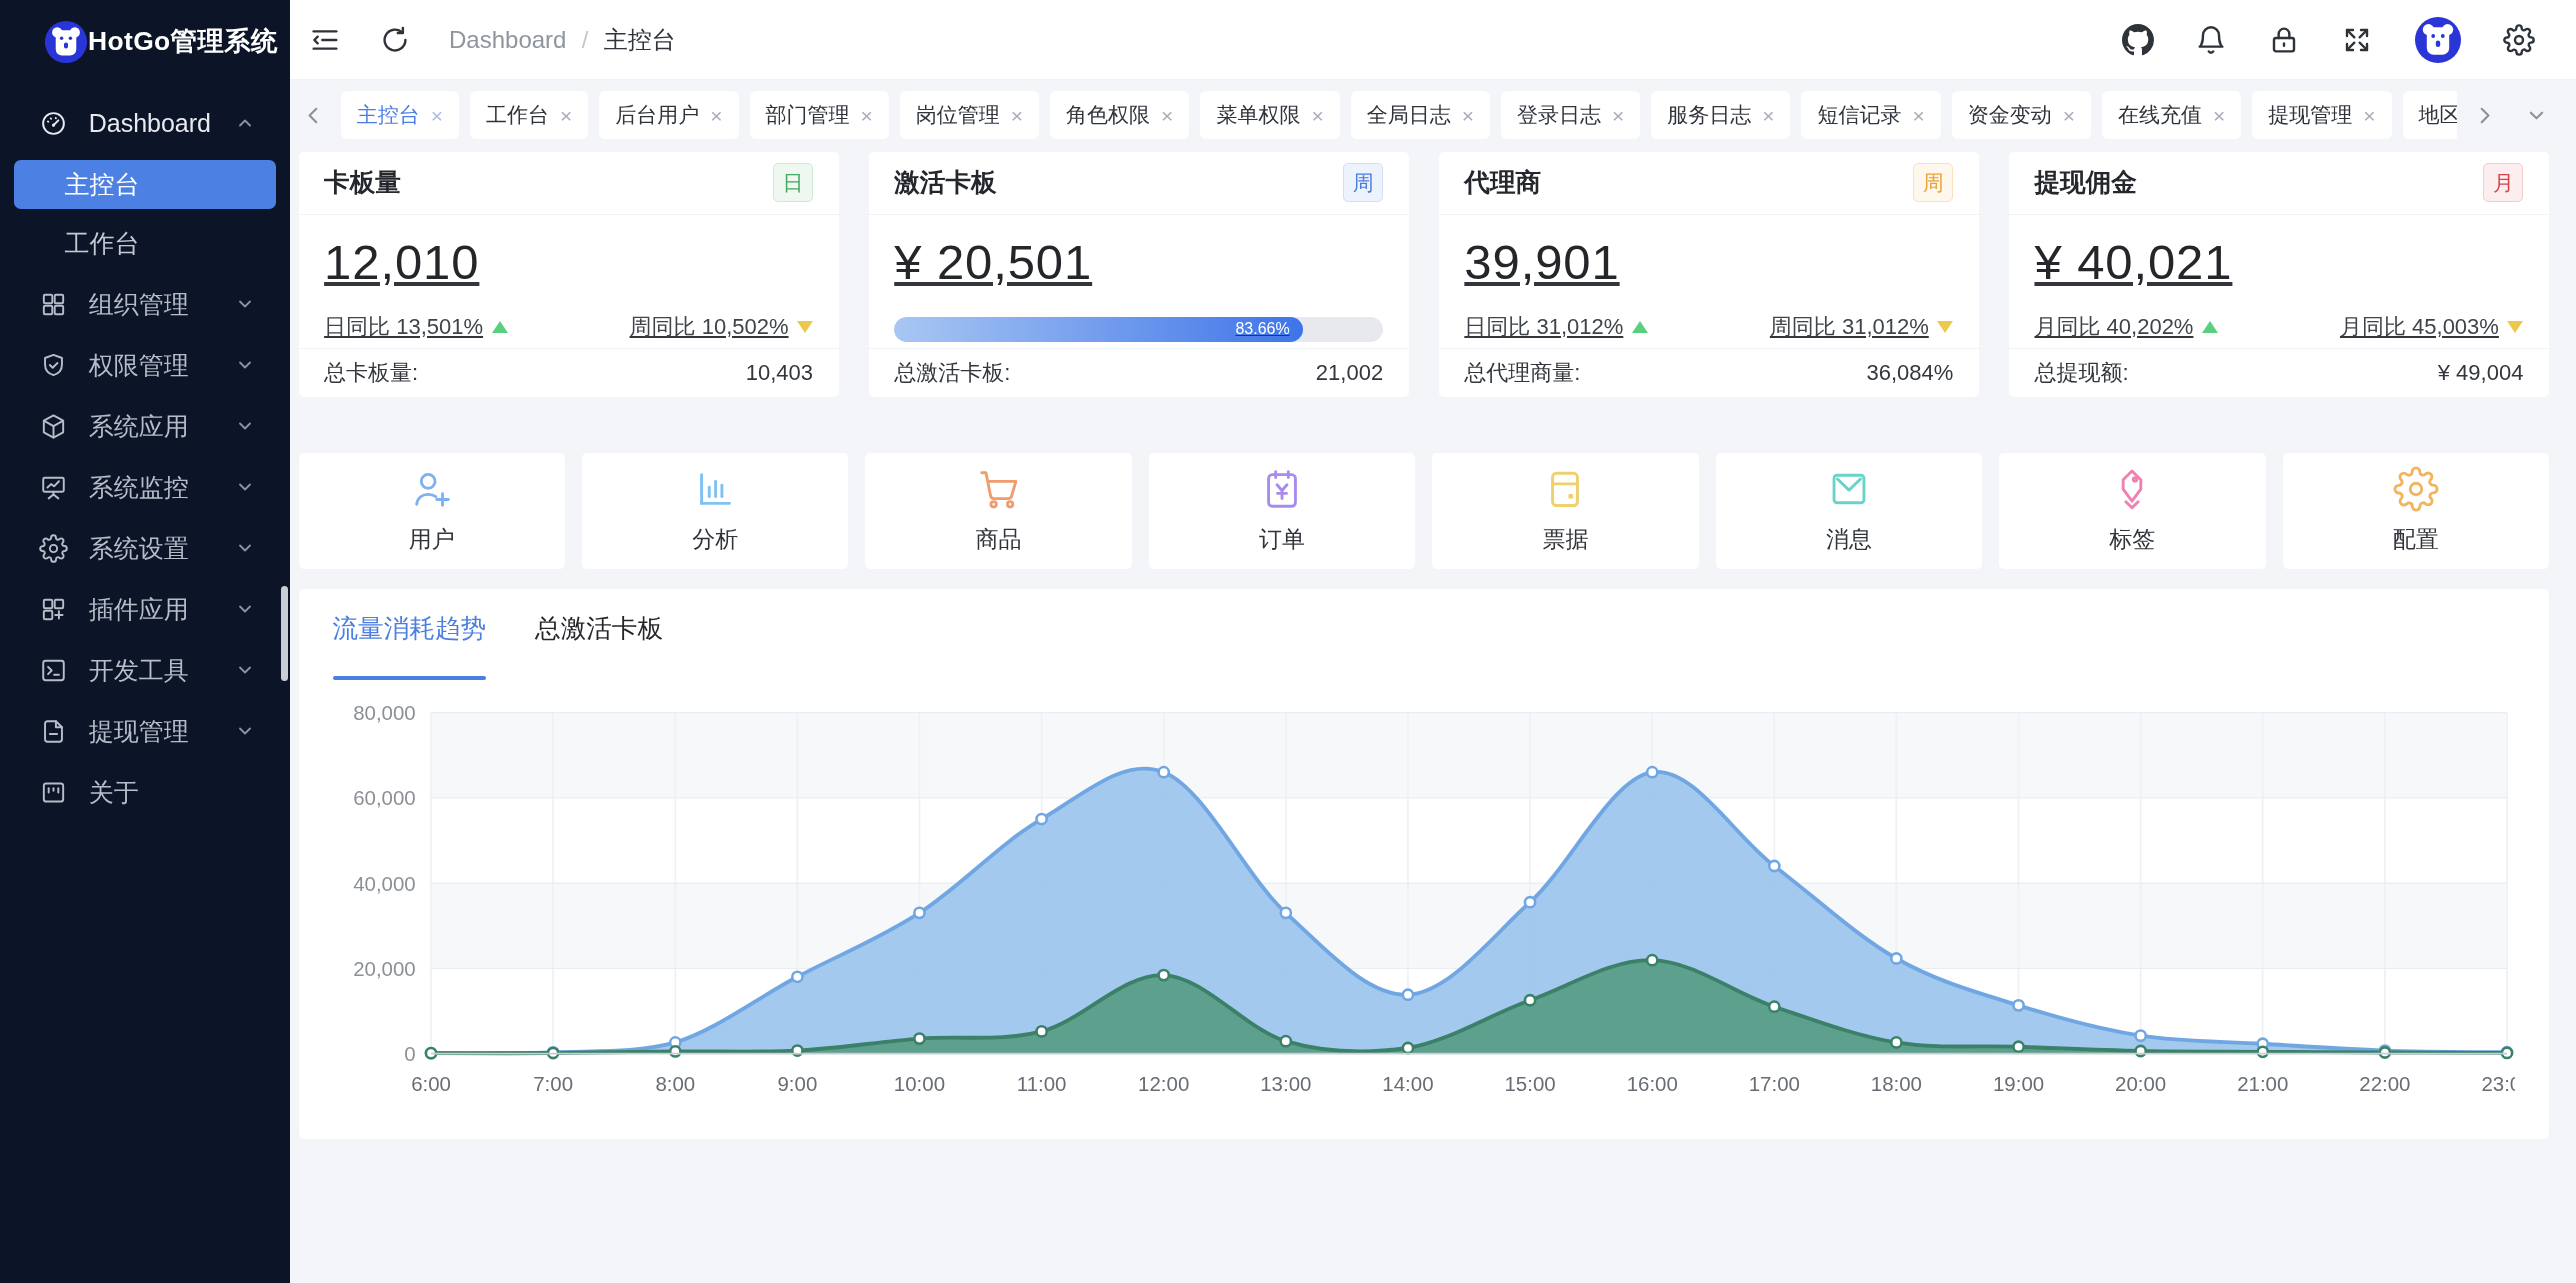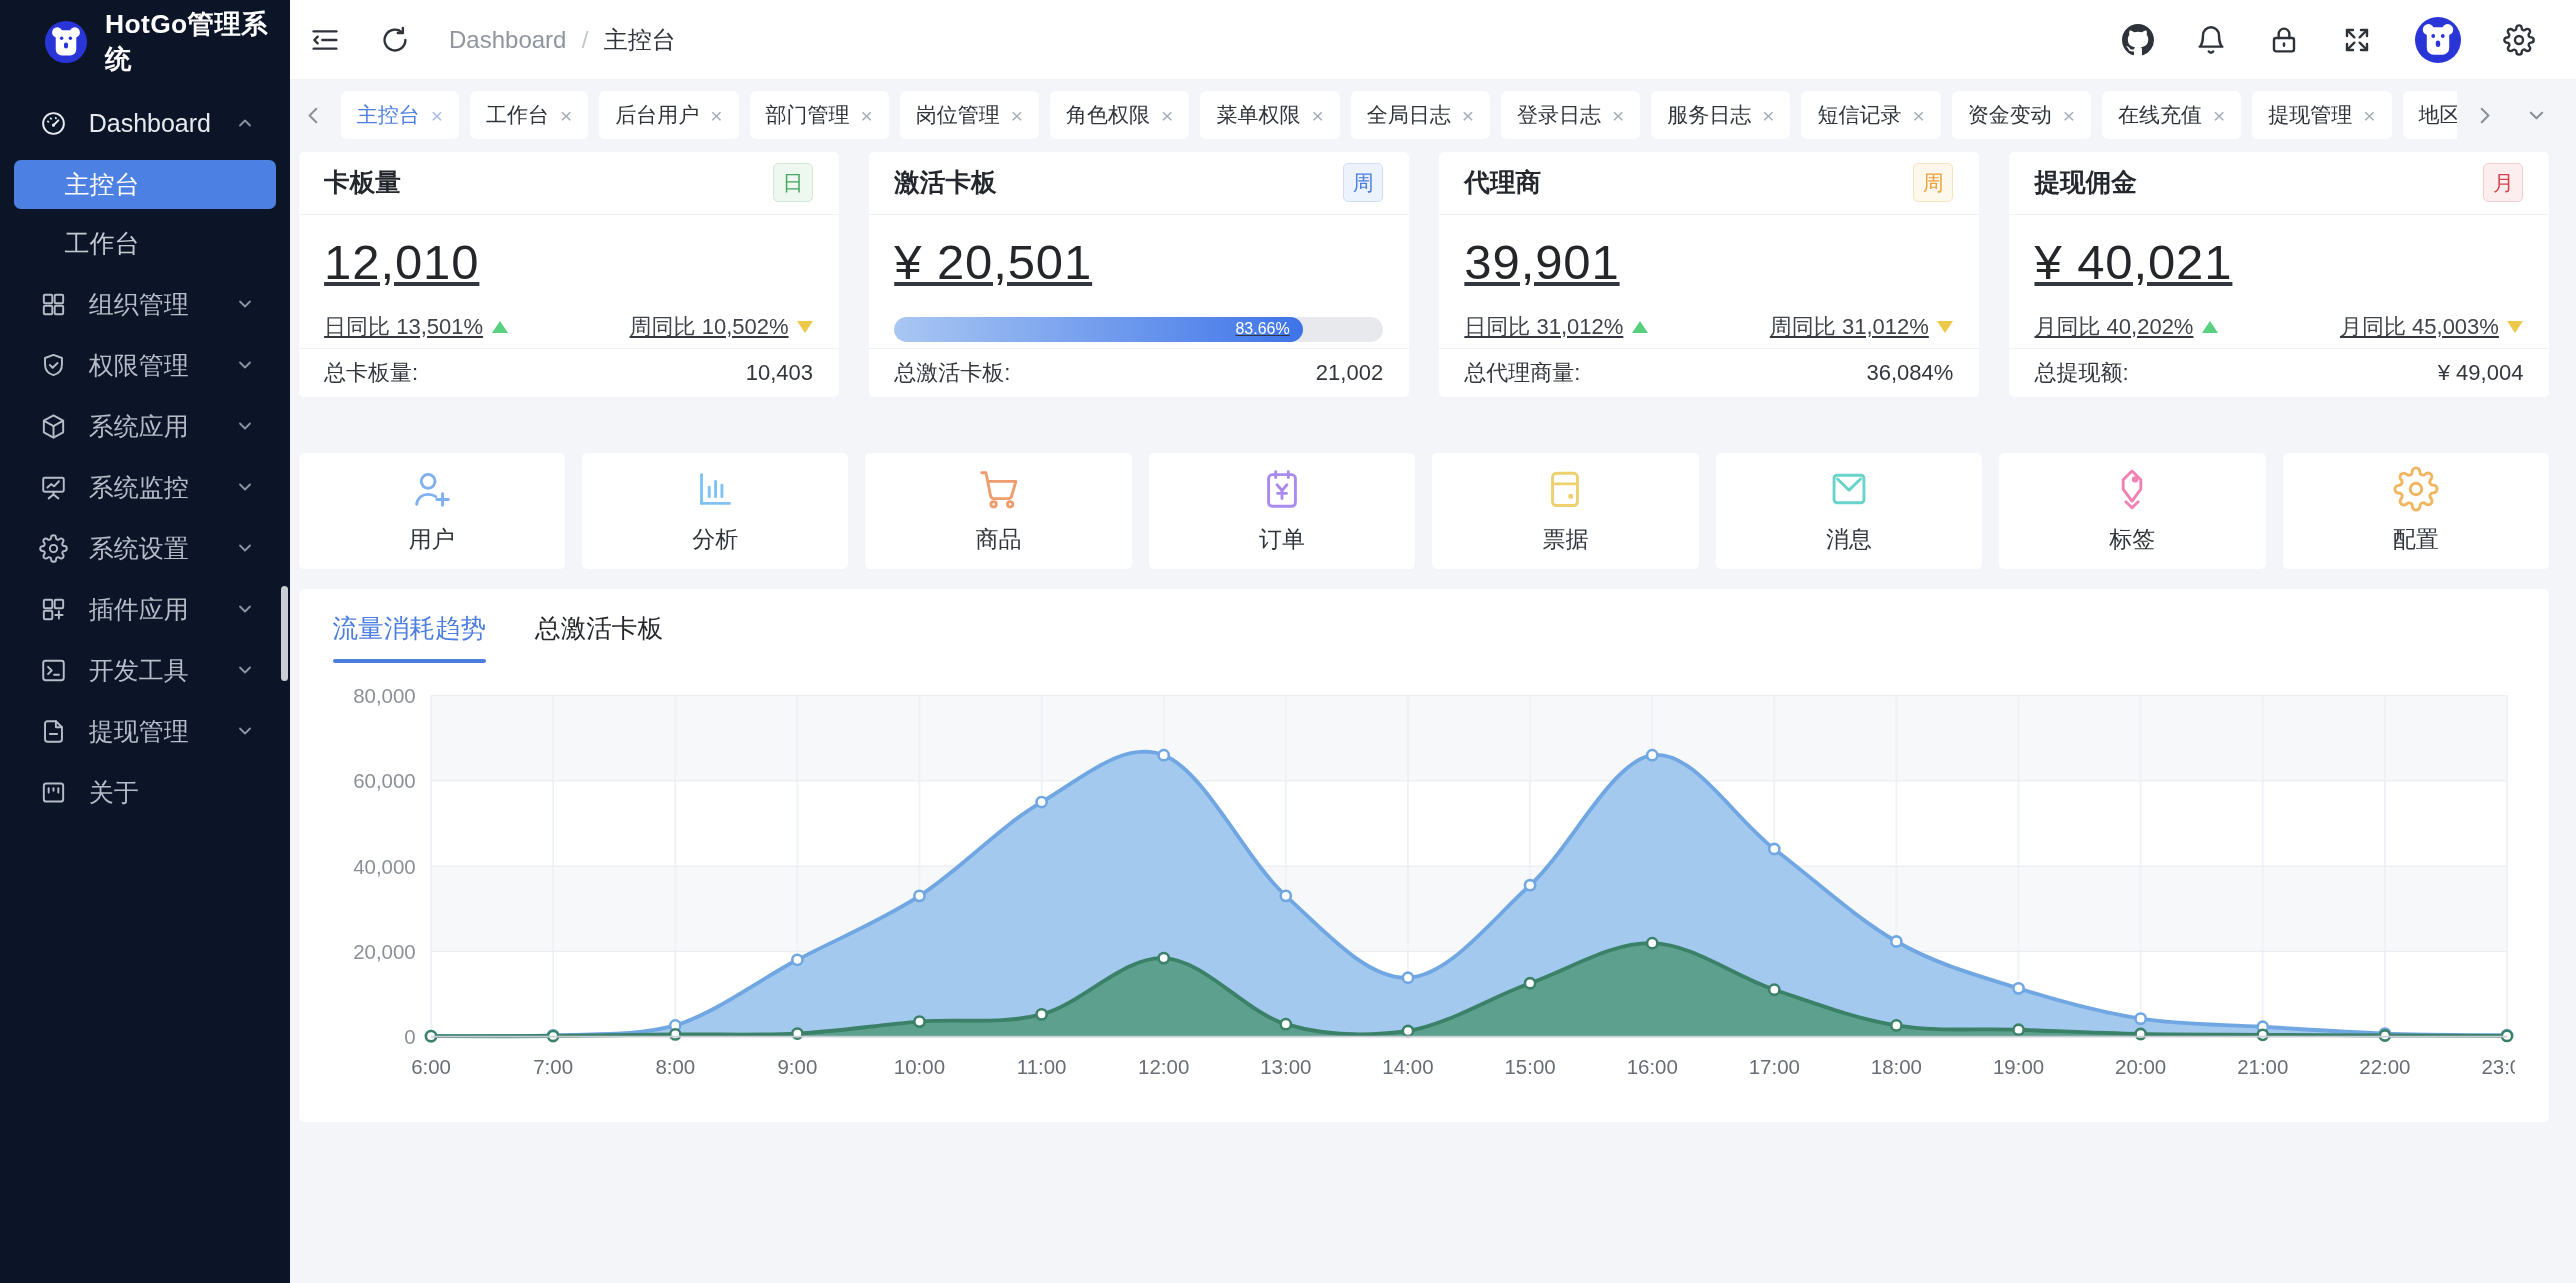--- a/index.html
+++ b/index.html
@@ -7,21 +7,21 @@
   body {
     width:2576px; height:1284px; overflow:hidden;
     background:#f3f5f8;
     font-family:"Liberation Sans","DejaVu Sans",sans-serif;
     color:#33373d;
   }
   svg { display:block; }
 
   
   .sidebar { position:fixed; left:0; top:0; bottom:0; width:290px; background:#0c1528; z-index:20; }
-  .logo-row { display:flex; align-items:center; gap:17px; height:78px; padding:5.1px 0 0 44px; cursor:pointer; }
+  .logo-row { display:flex; align-items:center; height:78px; padding:5.1px 0 0 44px; cursor:pointer; }
   .logo-badge { width:44px; height:44px; border-radius:50%; overflow:hidden; flex:none; }
   .logo-badge svg { width:44px; height:44px; }
   .logo-title { color:#ffffff; font-size:26.4px; font-weight:600; letter-spacing:0.4px; }
   .menu { margin-top:20.5px; }
   .menu-item { display:flex; align-items:center; height:49px; margin:12px 13.6px; padding:0 19px 0 25.6px; border-radius:6.8px; cursor:pointer; }
   .menu-item .mi-icon { width:29px; height:29px; color:#b6bdc8; flex:none; }
   .menu-item .mi-label { margin-left:20.5px; font-size:25px; color:#b6bdc8; flex:1; }
   .menu-item.open .mi-label { color:#e7eaee; }
   .menu-item.open .mi-icon { color:#e7eaee; }
   .menu-chevron { width:24px; height:24px; color:#8d95a3; flex:none; }
@@ -87,21 +87,21 @@
   
   .shortcut-row { display:grid; grid-template-columns:repeat(8,1fr); gap:17px; margin-top:56px; }
   .shortcut { background:#ffffff; border-radius:5.1px; height:116px; display:flex; flex-direction:column;
               align-items:center; justify-content:center; cursor:pointer; }
   .shortcut svg { width:46px; height:46px; }
   .shortcut .lbl { margin-top:12px; font-size:23px; color:#2f343b; }
 
   
   .chart-card { background:#ffffff; border-radius:5.1px; margin-top:20.5px; padding:22px 34px 25.6px; }
   .chart-tabs { display:flex; gap:49px; }
-  .ctab { font-size:25.6px; font-weight:500; color:#24262a; padding-bottom:17px; position:relative; cursor:pointer; }
+  .ctab { font-size:25.6px; font-weight:500; color:#24262a; padding-bottom:34px; position:relative; cursor:pointer; }
   .ctab.active { color:#4c7ee0; }
   .ctab.active::after { content:""; position:absolute; left:0; right:0; bottom:0; height:4.3px; border-radius:2.6px; background:#4c7ee0; }
   .chart-wrap { margin-top:24px; }
   svg.chart { width:100%; height:auto; }
 </style>
 </head>
 <body>
 
 <aside class="sidebar">
   <div class="logo-row">

